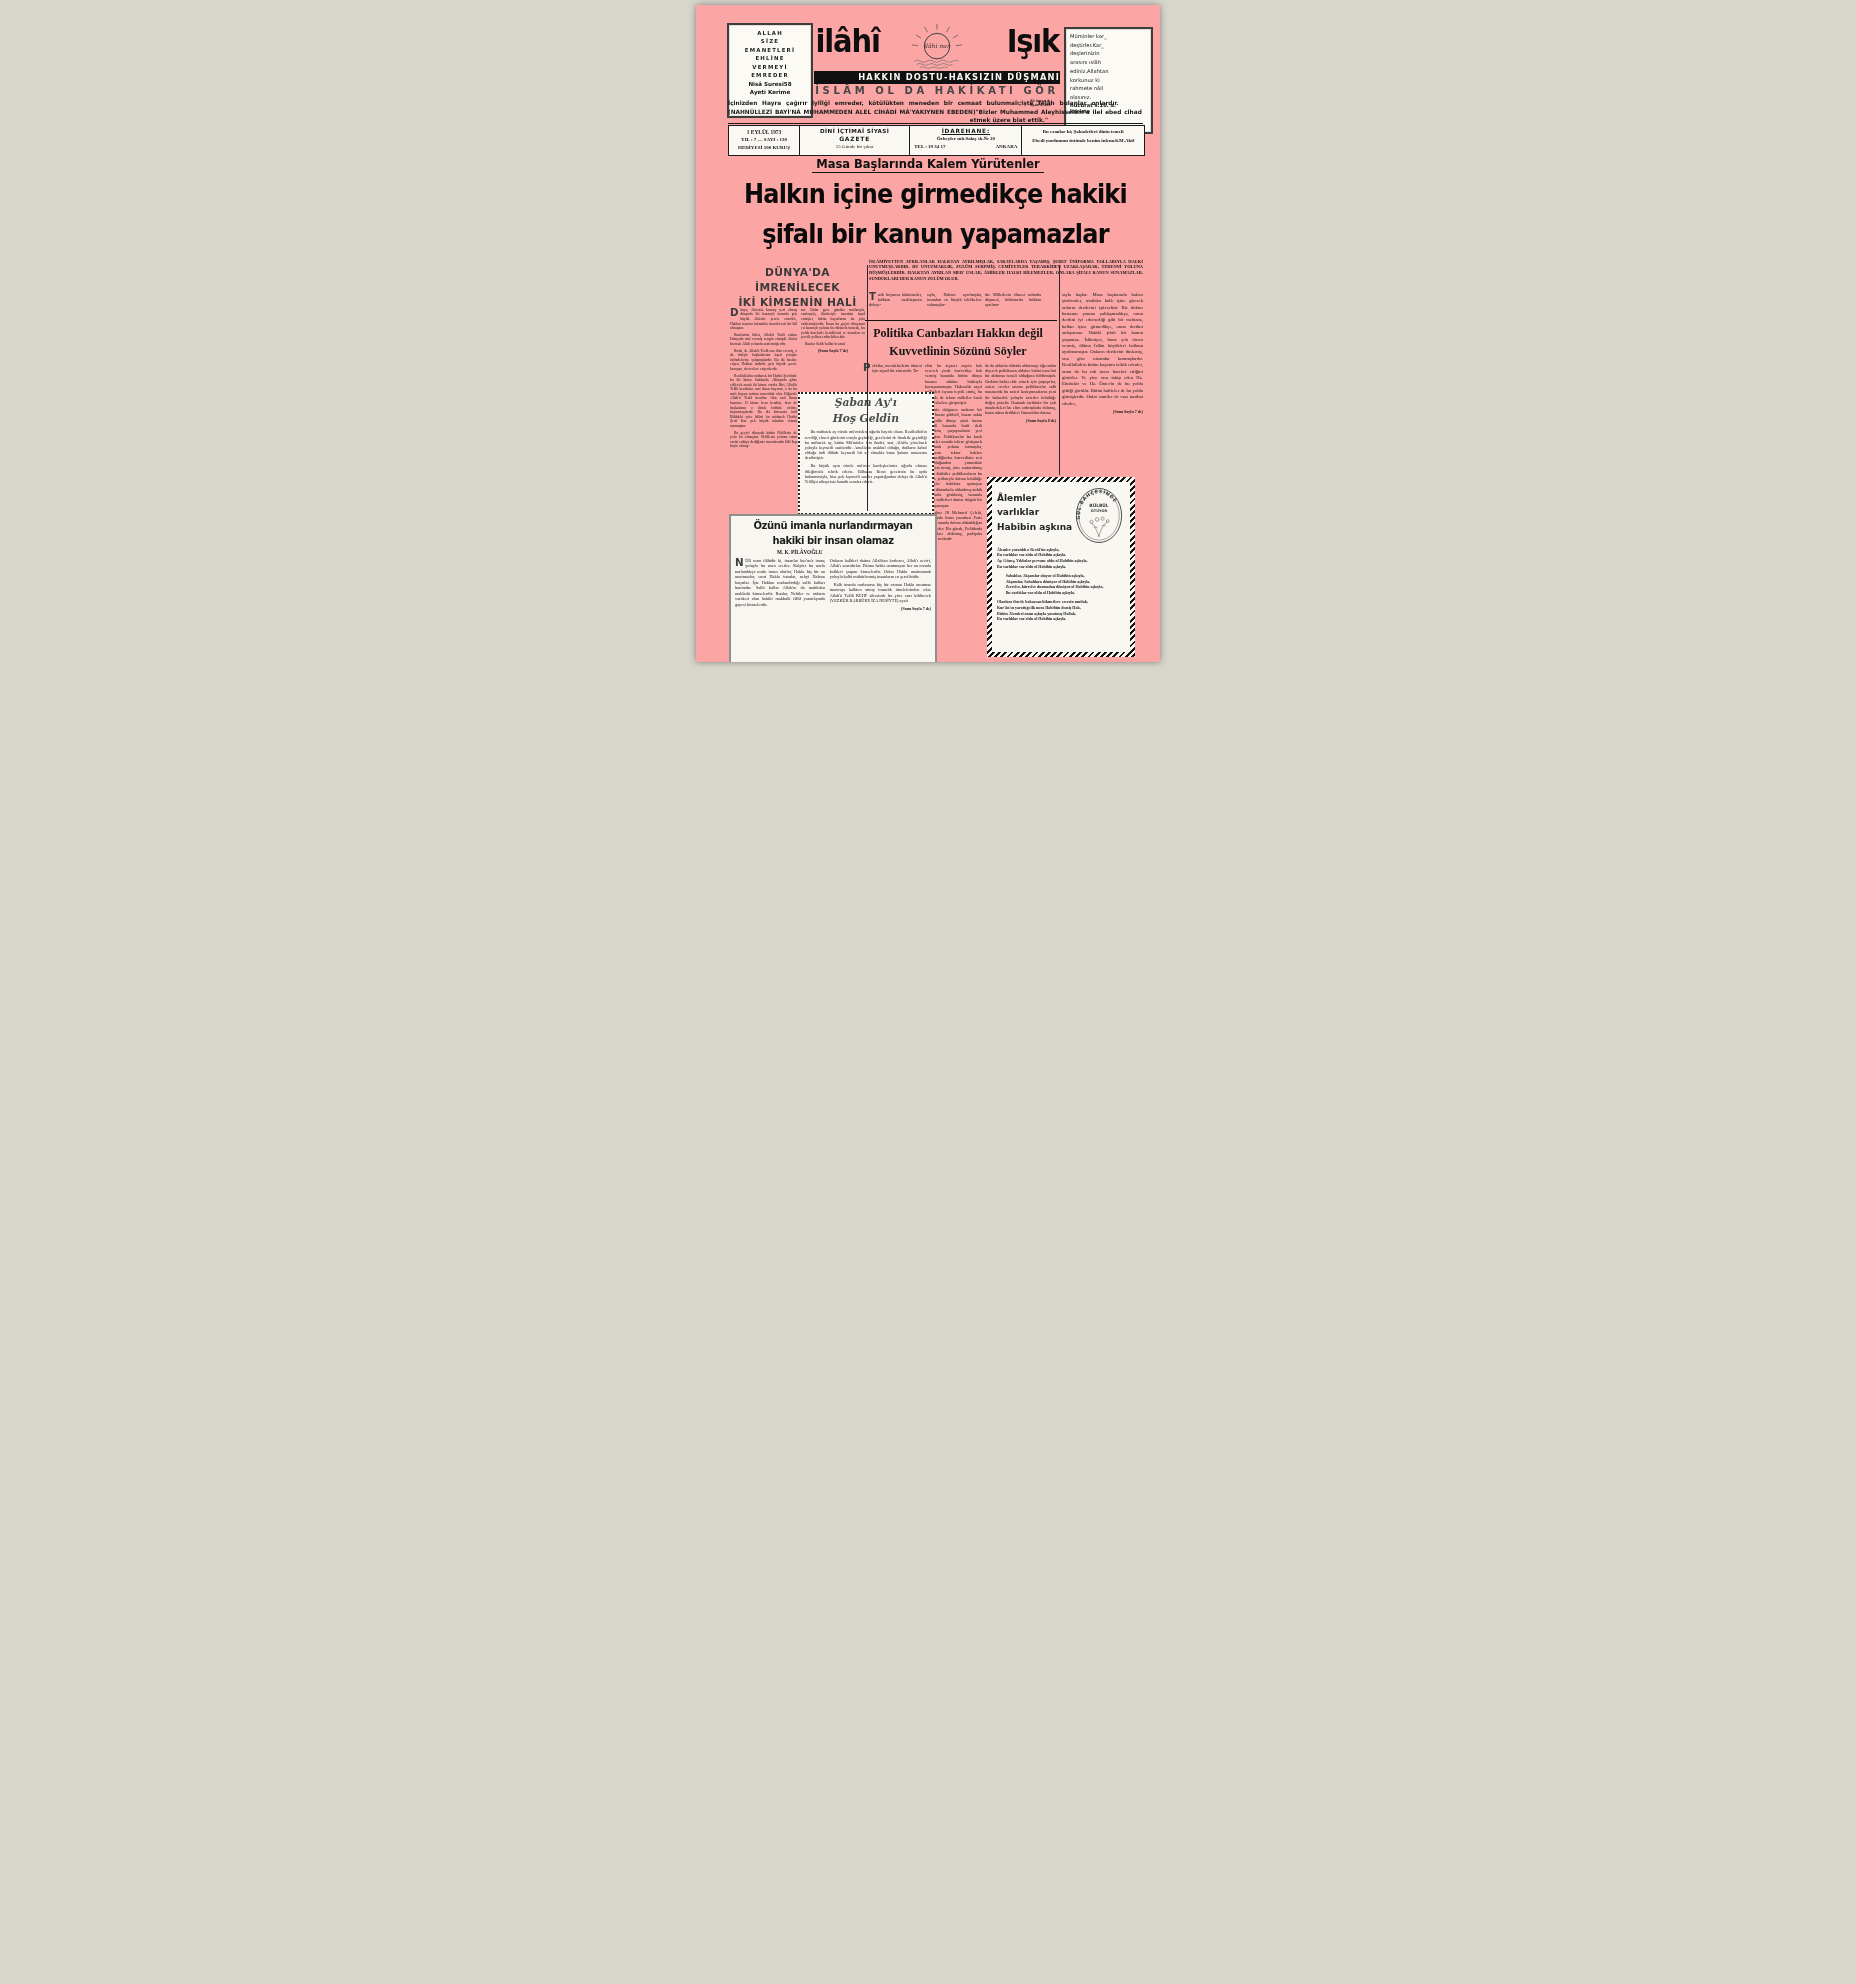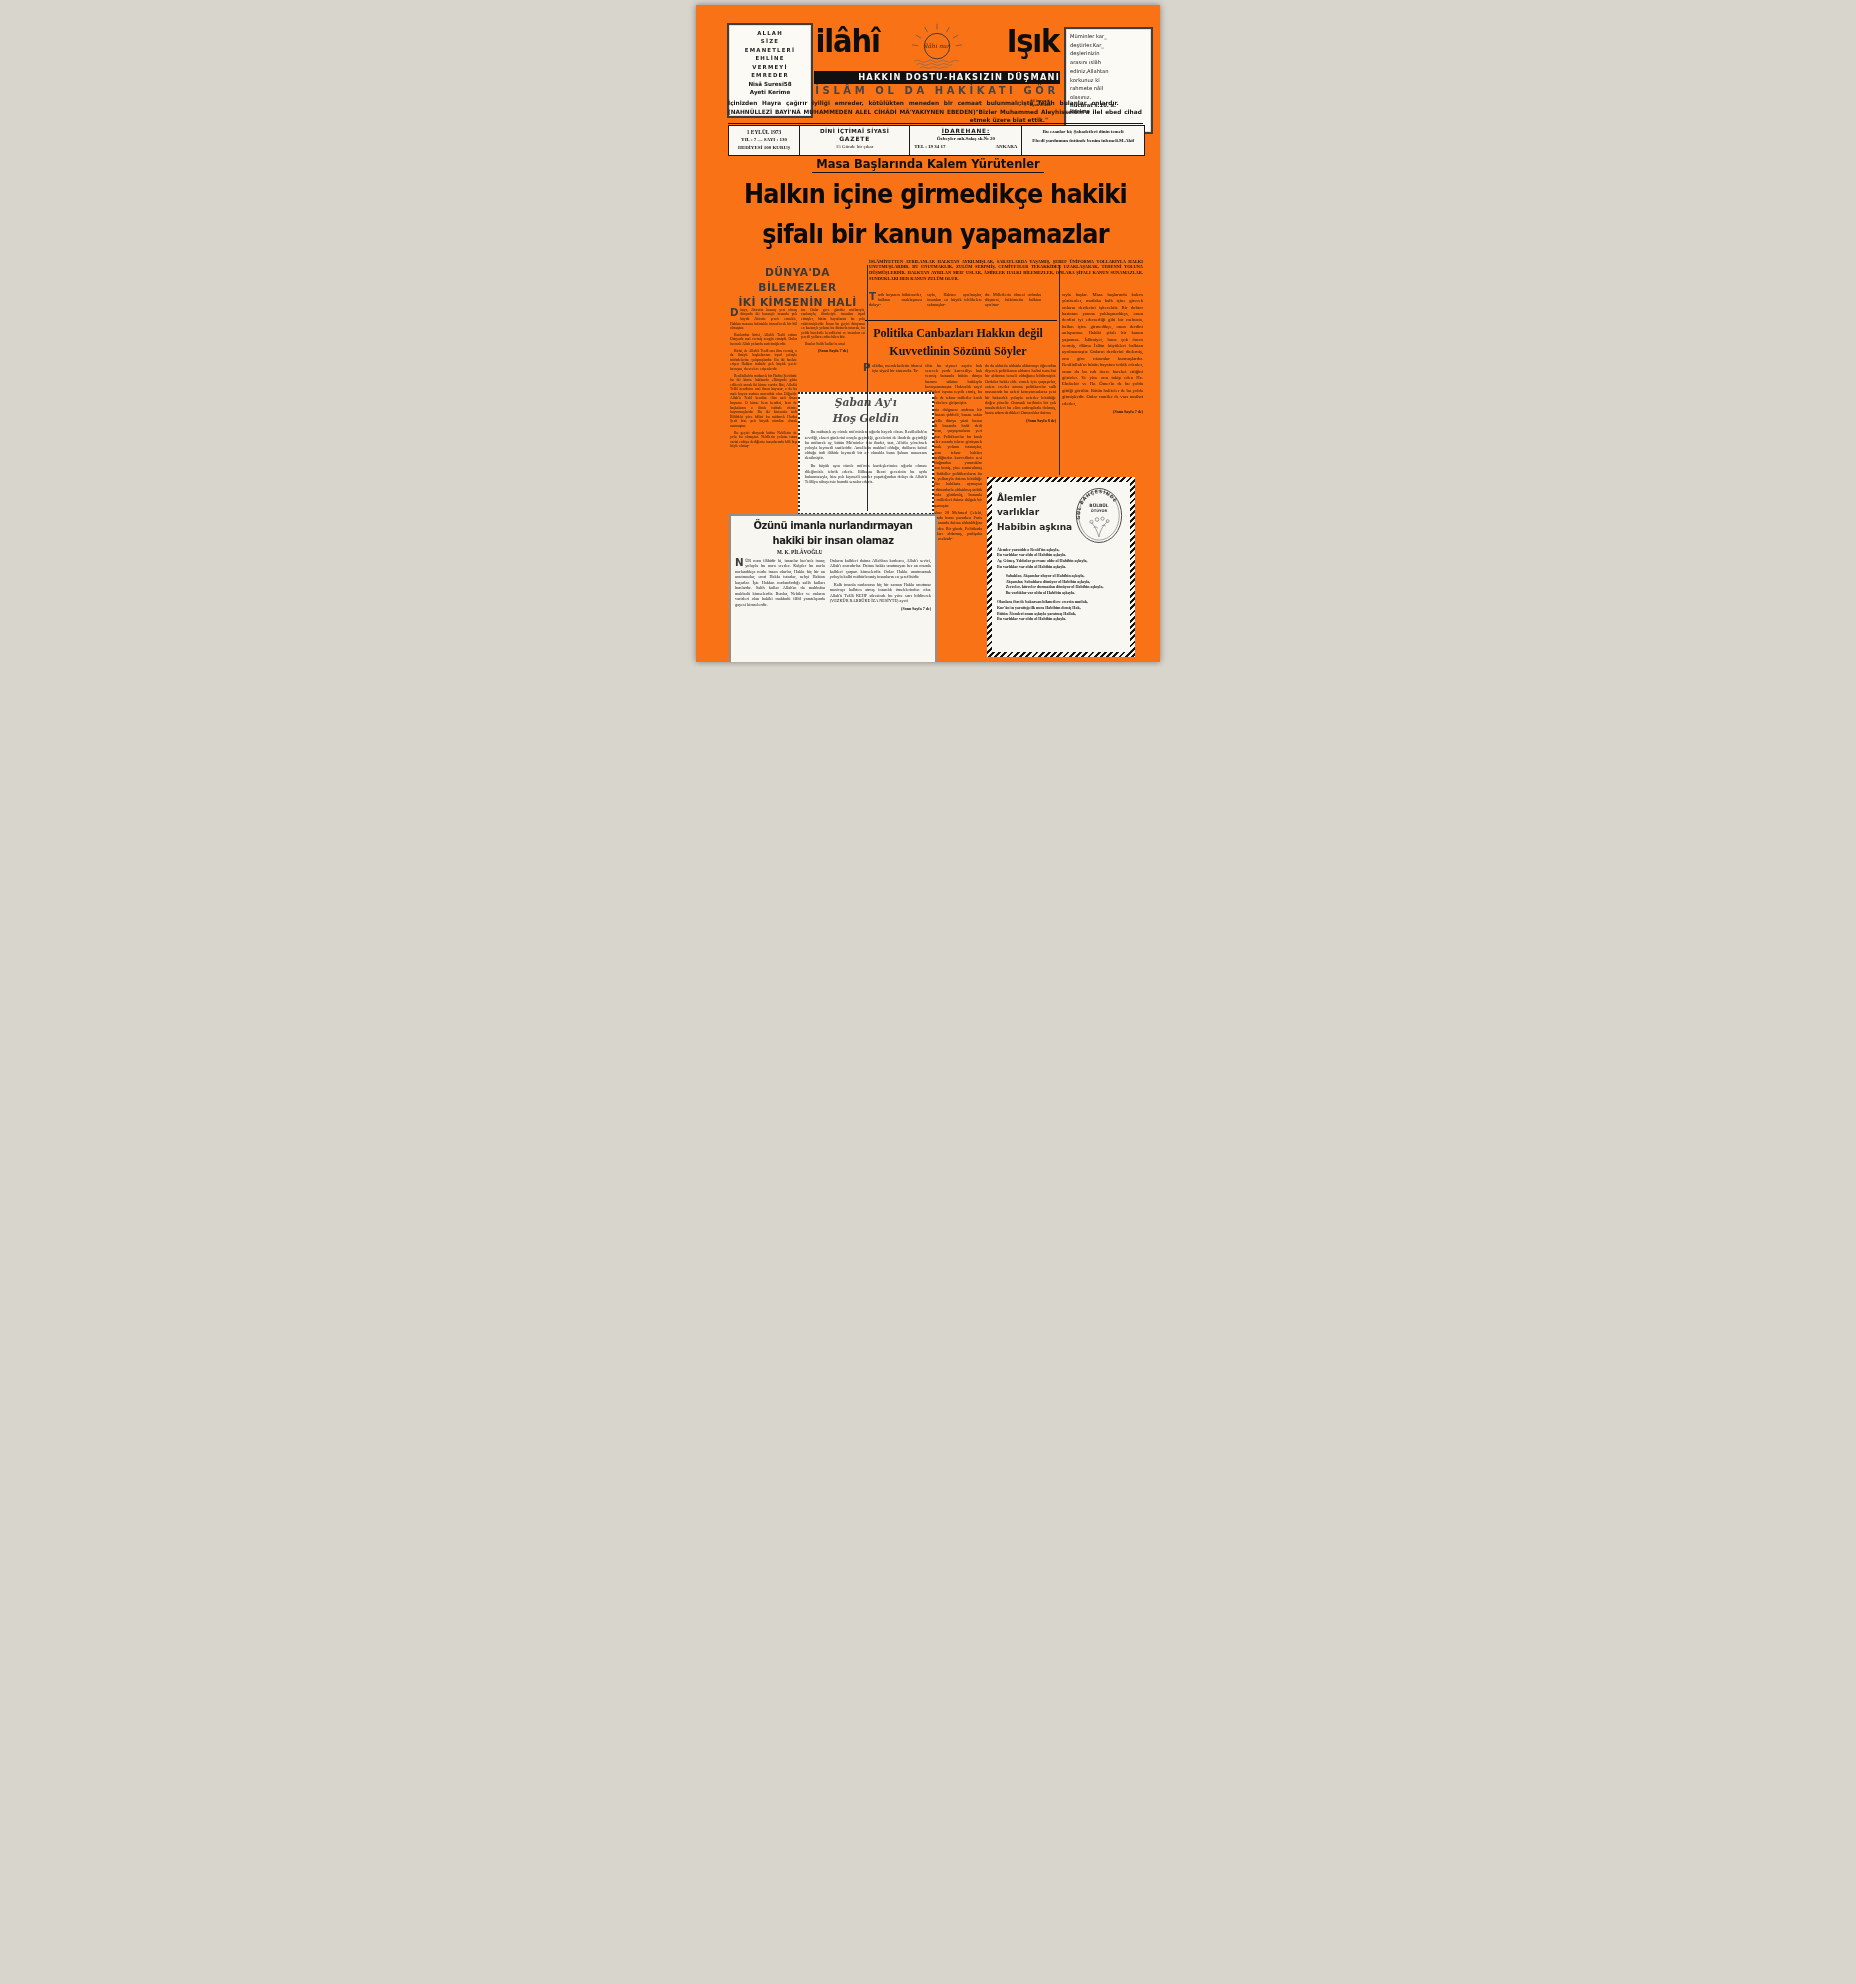--- a/index.html
+++ b/index.html
@@ -1,16 +1,16 @@
 <!DOCTYPE html>
 <html lang="tr" style="font-size:6.4px"><head>
 <meta charset="utf-8">
 <style>
   html,body{margin:0;padding:0;background:#d8d5cd;}
-  .page{position:relative;width:464px;height:657px;margin:4.8px auto;background:#f97316;
+  .page{position:relative;width:464px;height:657px;margin:4.8px auto;background:#fca5a5;
         color:#151515;font-family:"Liberation Serif",serif;overflow:hidden;
         box-shadow:0 0 6.4px rgba(0,0,0,.4);}
   
   .qbox{position:absolute;border:2px solid #3e3e3e;background:#fbfaf5;text-align:center;
         font-family:"DejaVu Sans",sans-serif;box-shadow:0 0 0 0.8px #d9d6cd inset;}
   .qbox-left{left:31px;top:18px;width:82px;height:87px;padding-top:4px;}
   .qbox-left .ln{font-size:5.4px;font-weight:bold;letter-spacing:1.2px;line-height:8.5px;color:#1f1f1f;}
   .qbox-left .src{font-size:5.6px;font-weight:bold;line-height:8.3px;letter-spacing:0;}
   .qbox-right{left:368px;top:22px;width:79px;height:100px;padding:3.2px 1.6px 0 4px;}
   .qbox-right .ln{font-size:5.2px;line-height:8.7px;color:#191919;text-align:left;}
@@ -215,21 +215,21 @@
   <div class="kicker">
     <span>Masa Başlarında Kalem Yürütenler</span>
   </div>
   <div class="headline">
     <div>Halkın içine girmedikçe hakiki</div>
     <div>şifalı bir kanun yapamazlar</div>
   </div>
   <div class="lead">İSLÂMİYETTEN AYRILANLAR HALKTAN AYRILMIŞLAR, SARAYLARDA YAŞAMIŞ, ŞEREF ÜNİFORMA YOLLARIYLA HALKI UNUTMUŞLARDIR. BU UNUTMAKLIK, ZULÜM SERPMİŞ, CEMİYETLER TERAKKİDEN UZAKLAŞARAK, TEDENNİ YOLUNA DÜŞMÜŞLERDİR. HALKTAN AYRILAN MEB' USLAR, ÂMİRLER HALKI BİLEMEZLER, ONLARA ŞİFALI KANUN SUNAMAZLAR. SUNDUKLARI HER KANUN ZULÜM OLUR.</div>
 
   <div class="dunya-title">
-    <div>DÜNYA'DA BİLEMEZLER</div>
+    <div>DÜNYA'DA İMRENİLECEK</div>
     <div>İKİ KİMSENİN HALİ</div>
   </div>
   <div class="jcol col1a">
       <p><span class="dropcap">D</span>ünya, Ahiretin kazanç yeri olmuş dünyada iki kazançlı insanda pek büyük Ahirette şerefe ermekle, Hakkın rızasını bulmakla imrenilecek bir hâl olmuştur.</p>
       <p>Bunlardan birisi, Allah'ü Tealâ onlara Dünyada mal vermiş zengin etmişdi. Onlar bu malı Allah yolunda sarfetmişlerdir.</p>
       <p>Birisi, de Allah'ü Tealâ ona ilim vermiş, o da ilmiyle başkalarının irşad yoluyla istifadelerine çalışmışlardır. Bu iki haslete erişen Hakkın indinde pek büyük şerefe kavuşan, derecelere erişenlerdir.</p>
       <p>Resûlullah'ta mübarek bir Hadisi Şerifinde bu iki kimse hakkında «Dünyada gıbta edilecek ancak iki kimse vardır. Biri, Allah'ü Teâlâ kendisine mal ihsan buyurur, o da bu malı hayıra sarfına muvaffak olur. Diğeride Allah'ü Tealâ kendine ilim nafi ihsan buyurur. O kimse hem kendini, hem de başkalarını o ilimle istifade ettirir» buyurmuşlardır. Bu iki kimsenin indi İlâhîdeki yüce hâlini bu mübarek Hadisi Şerif bize pek büyük nümûne olarak sunmuştur.</p>
       <p>Bu geçici dünyada bütün Nebîlerin de yolu bu olmuştur. Nebîlerin yolunu tutan varisi enbiya dediğimiz insanlarında hâli hep böyle olmuş-</p>
     </div>
   <div class="jcol col1b">

